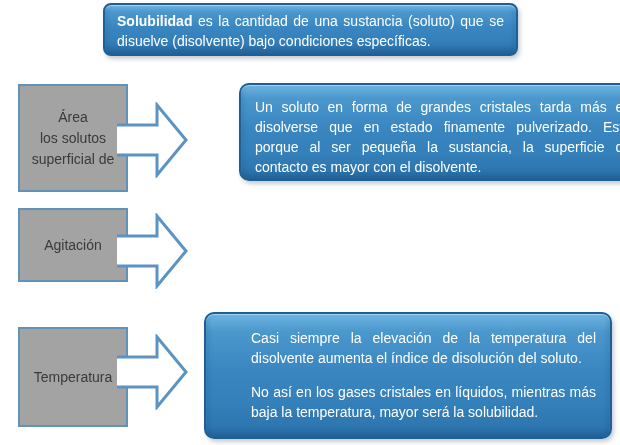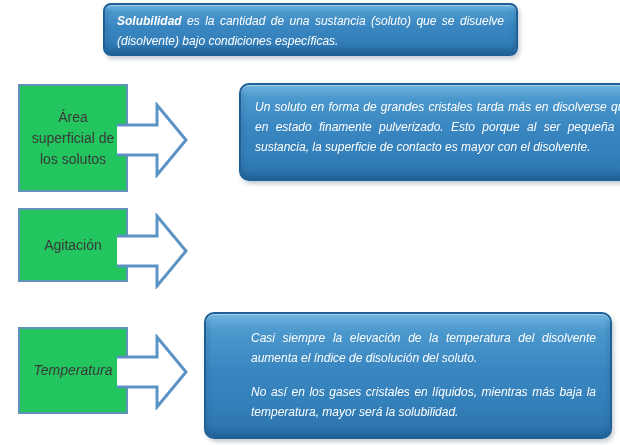--- a/index.html
+++ b/index.html
@@ -16,76 +16,75 @@
   
   .bluebox {
     position: absolute;
     border-radius: 10px;
     border: 2px solid #1e6096;
     background: linear-gradient(180deg, #6fb5e2 0%, #4b98cd 14%, #3a86c1 45%, #3480ba 72%, #2b72ab 100%);
     box-shadow: inset 0 1px 1px rgba(255,255,255,0.45),
                 inset 0 -4px 6px rgba(12,62,102,0.35),
                 2px 3px 4px rgba(130,145,160,0.45);
     color: #ffffff;
-    font-size: 12px;
+    font-size: 14px;
     line-height: 20px;
     padding: 10px 14px;
-    font-style: italic;
   }
   .bluebox p { margin: 0; text-align: justify; }
   .para-gap { margin-top: 14px !important; }
 
   .title-box {
     left: 103px; top: 3px; width: 415px; height: 53px;
     border-radius: 8px;
     padding: 6px 12px;
   }
   .title-box b { font-weight: bold; }
 
   .r1-desc { left: 204px; top: 83px;  width: 408px; height: 98px; padding-top: 12px; margin-left: 35px; }
   .r2-desc { left: 204px; top: 209px; width: 408px; height: 87px;  }
   .r3-desc { left: 204px; top: 312px; width: 408px; height: 127px; padding-top: 14px; padding-left: 45px; }
 
   
   .labelbox {
     position: absolute;
-    background: #22c55e;
+    background: #a3a3a3;
     border: 2px solid #6192b8;
     color: #3a3a3a;
     font-size: 14px;
     line-height: 21px;
     display: flex;
     flex-direction: column;
     justify-content: center;
     align-items: center;
     text-align: right;
   }
   .r1-label { left: 18px; top: 84px;  width: 110px; height: 108px; }
   .r2-label { left: 18px; top: 208px; width: 110px; height: 74px;  }
-  .r3-label { left: 18px; top: 327px; width: 110px; height: 87px; font-style: italic;  }
+  .r3-label { left: 18px; top: 327px; width: 110px; height: 100px;  }
 
   
   .arrow { position: absolute; width: 72px; height: 76px; }
   .r1-arrow { left: 117px; top: 102px; }
   .r2-arrow { left: 117px; top: 213px; }
   .r3-arrow { left: 117px; top: 334px; }
 </style>
 </head>
 <body>
 
 <div class="page">
 
   <div class="bluebox title-box">
     <p><b>Solubilidad</b> <span>es la cantidad de una sustancia (soluto) que se disuelve (disolvente) bajo condiciones específicas.</span></p>
   </div>
 
   <div class="labelbox r1-label">
     <div>Área</div>
+    <div>los solutos</div>
     <div>superficial de</div>
-    <div>los solutos</div>
   </div>
   <svg class="arrow r1-arrow" viewBox="0 0 72 76">
     <path d="M0,23 H40 V3 L69,38 L40,73 V53 H0" fill="#ffffff" stroke="#5b93c4" stroke-width="3" stroke-linejoin="miter"></path>
   </svg>
   <div class="bluebox r1-desc">
     <p>Un soluto en forma de grandes cristales tarda más en disolverse que en estado finamente pulverizado. Esto porque al ser pequeña  la sustancia, la superficie de contacto es mayor con el disolvente.</p>
   </div>
 
   <div class="labelbox r2-label">
     <div>Agitación</div>

